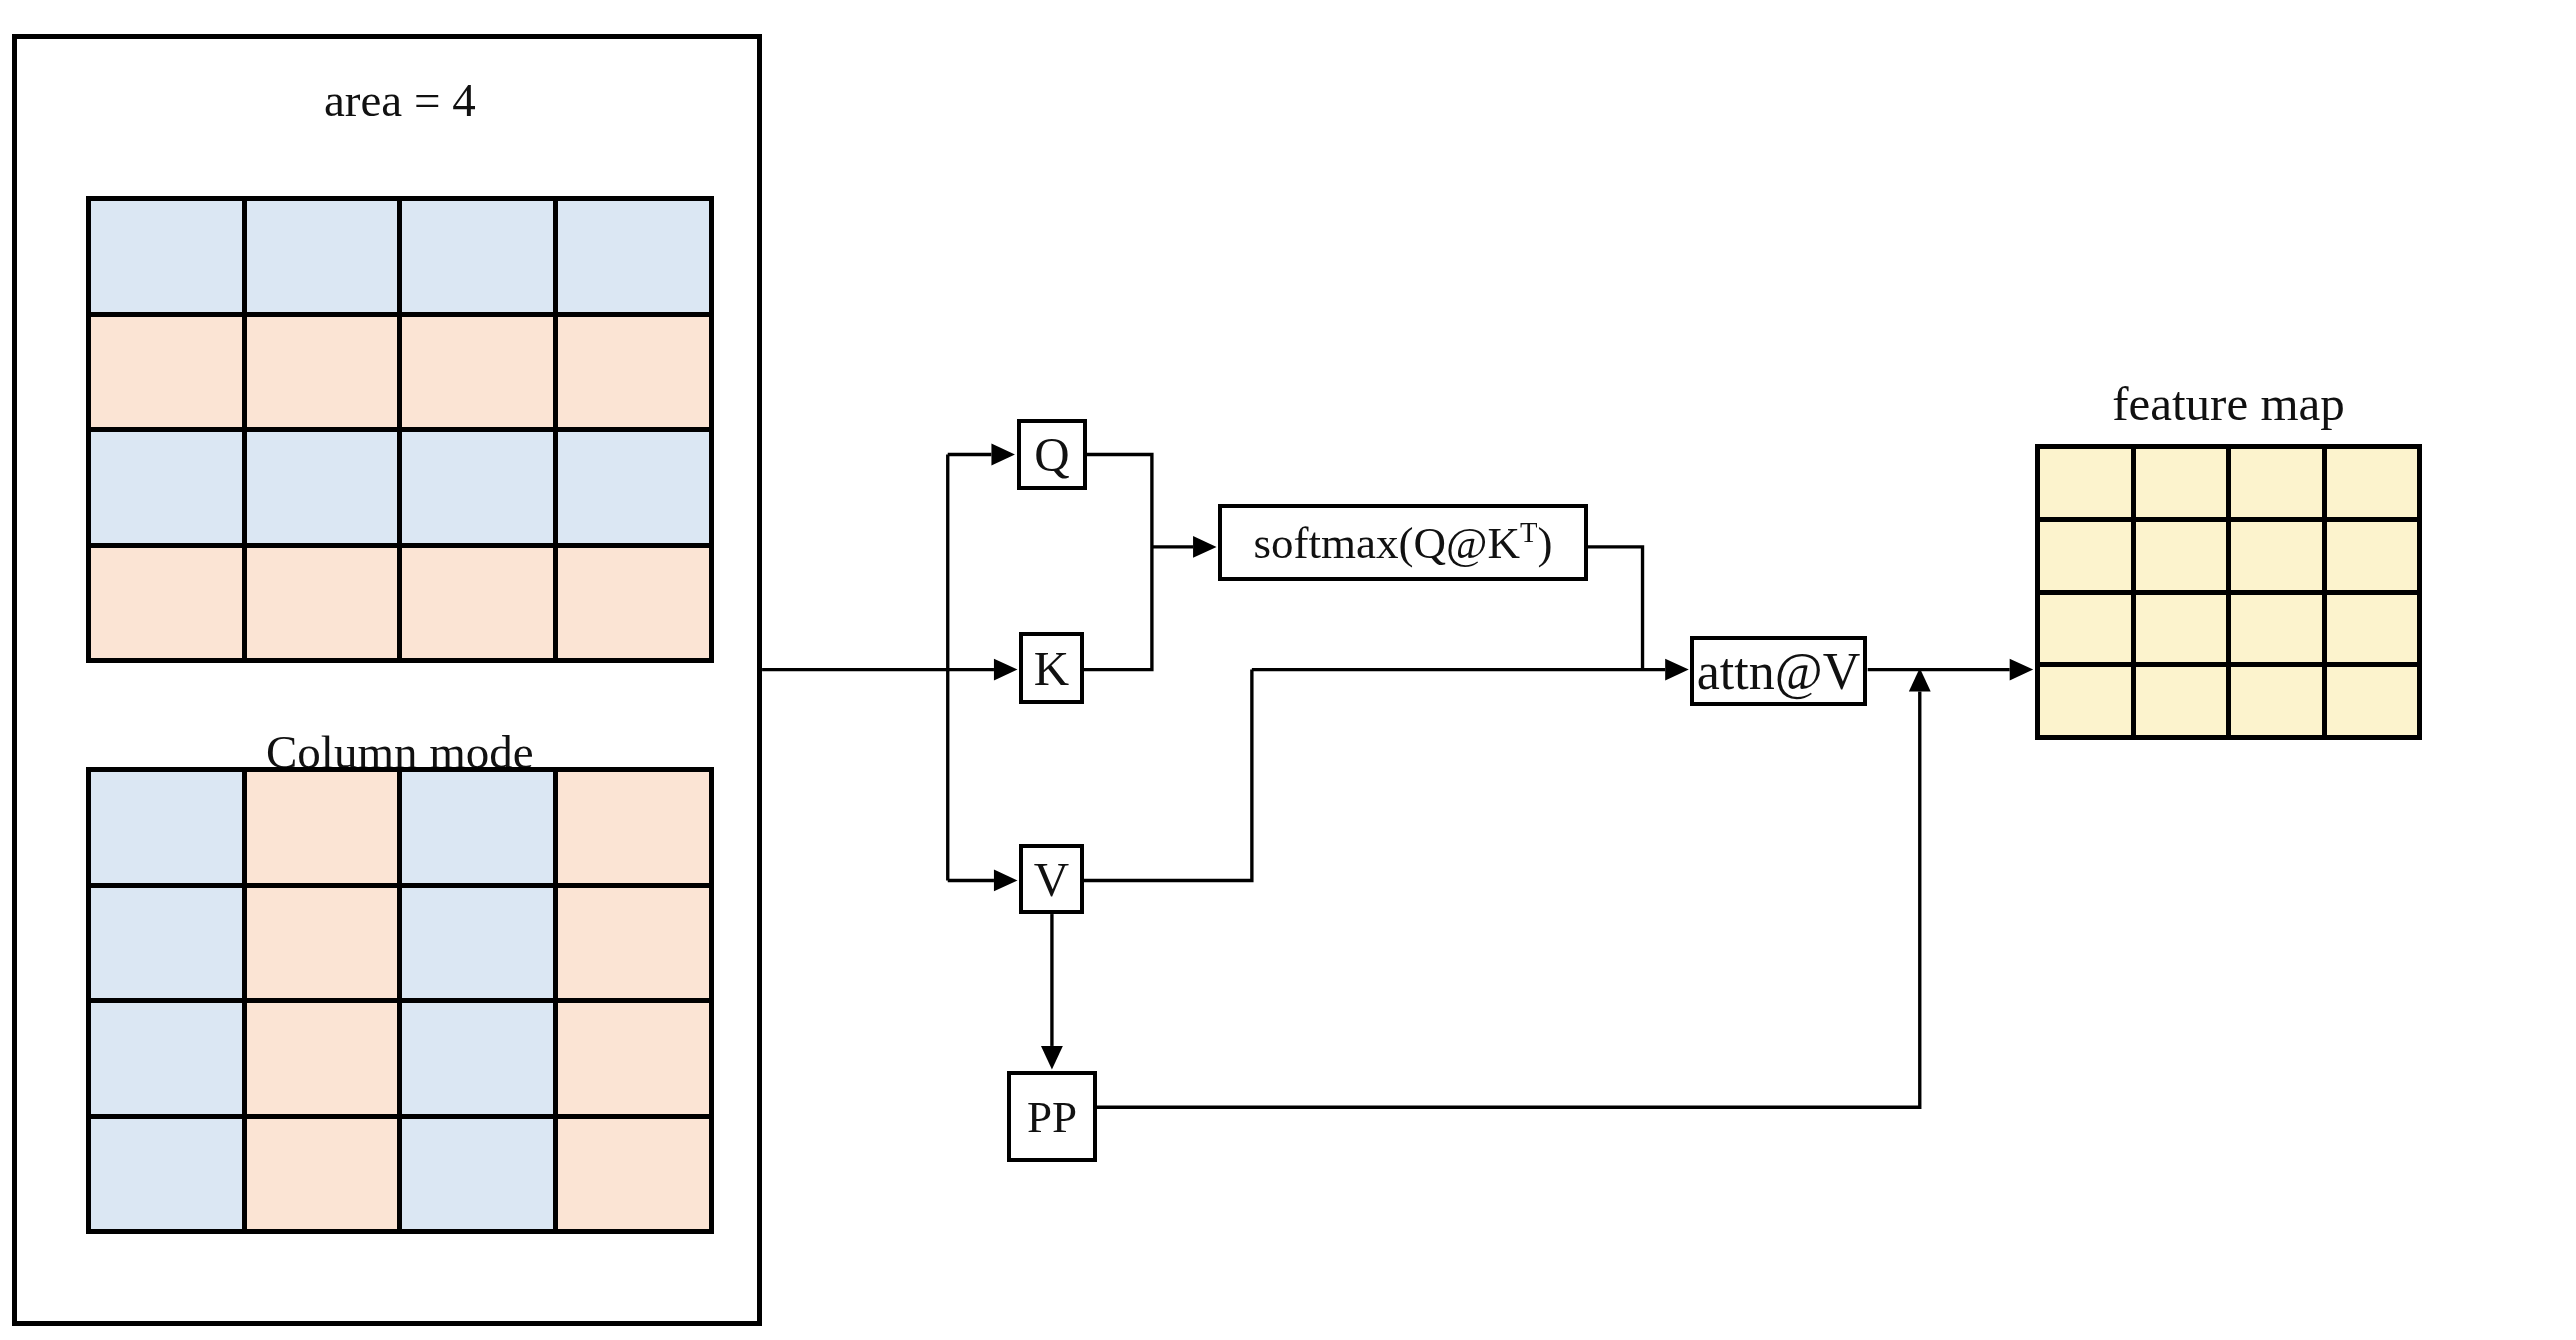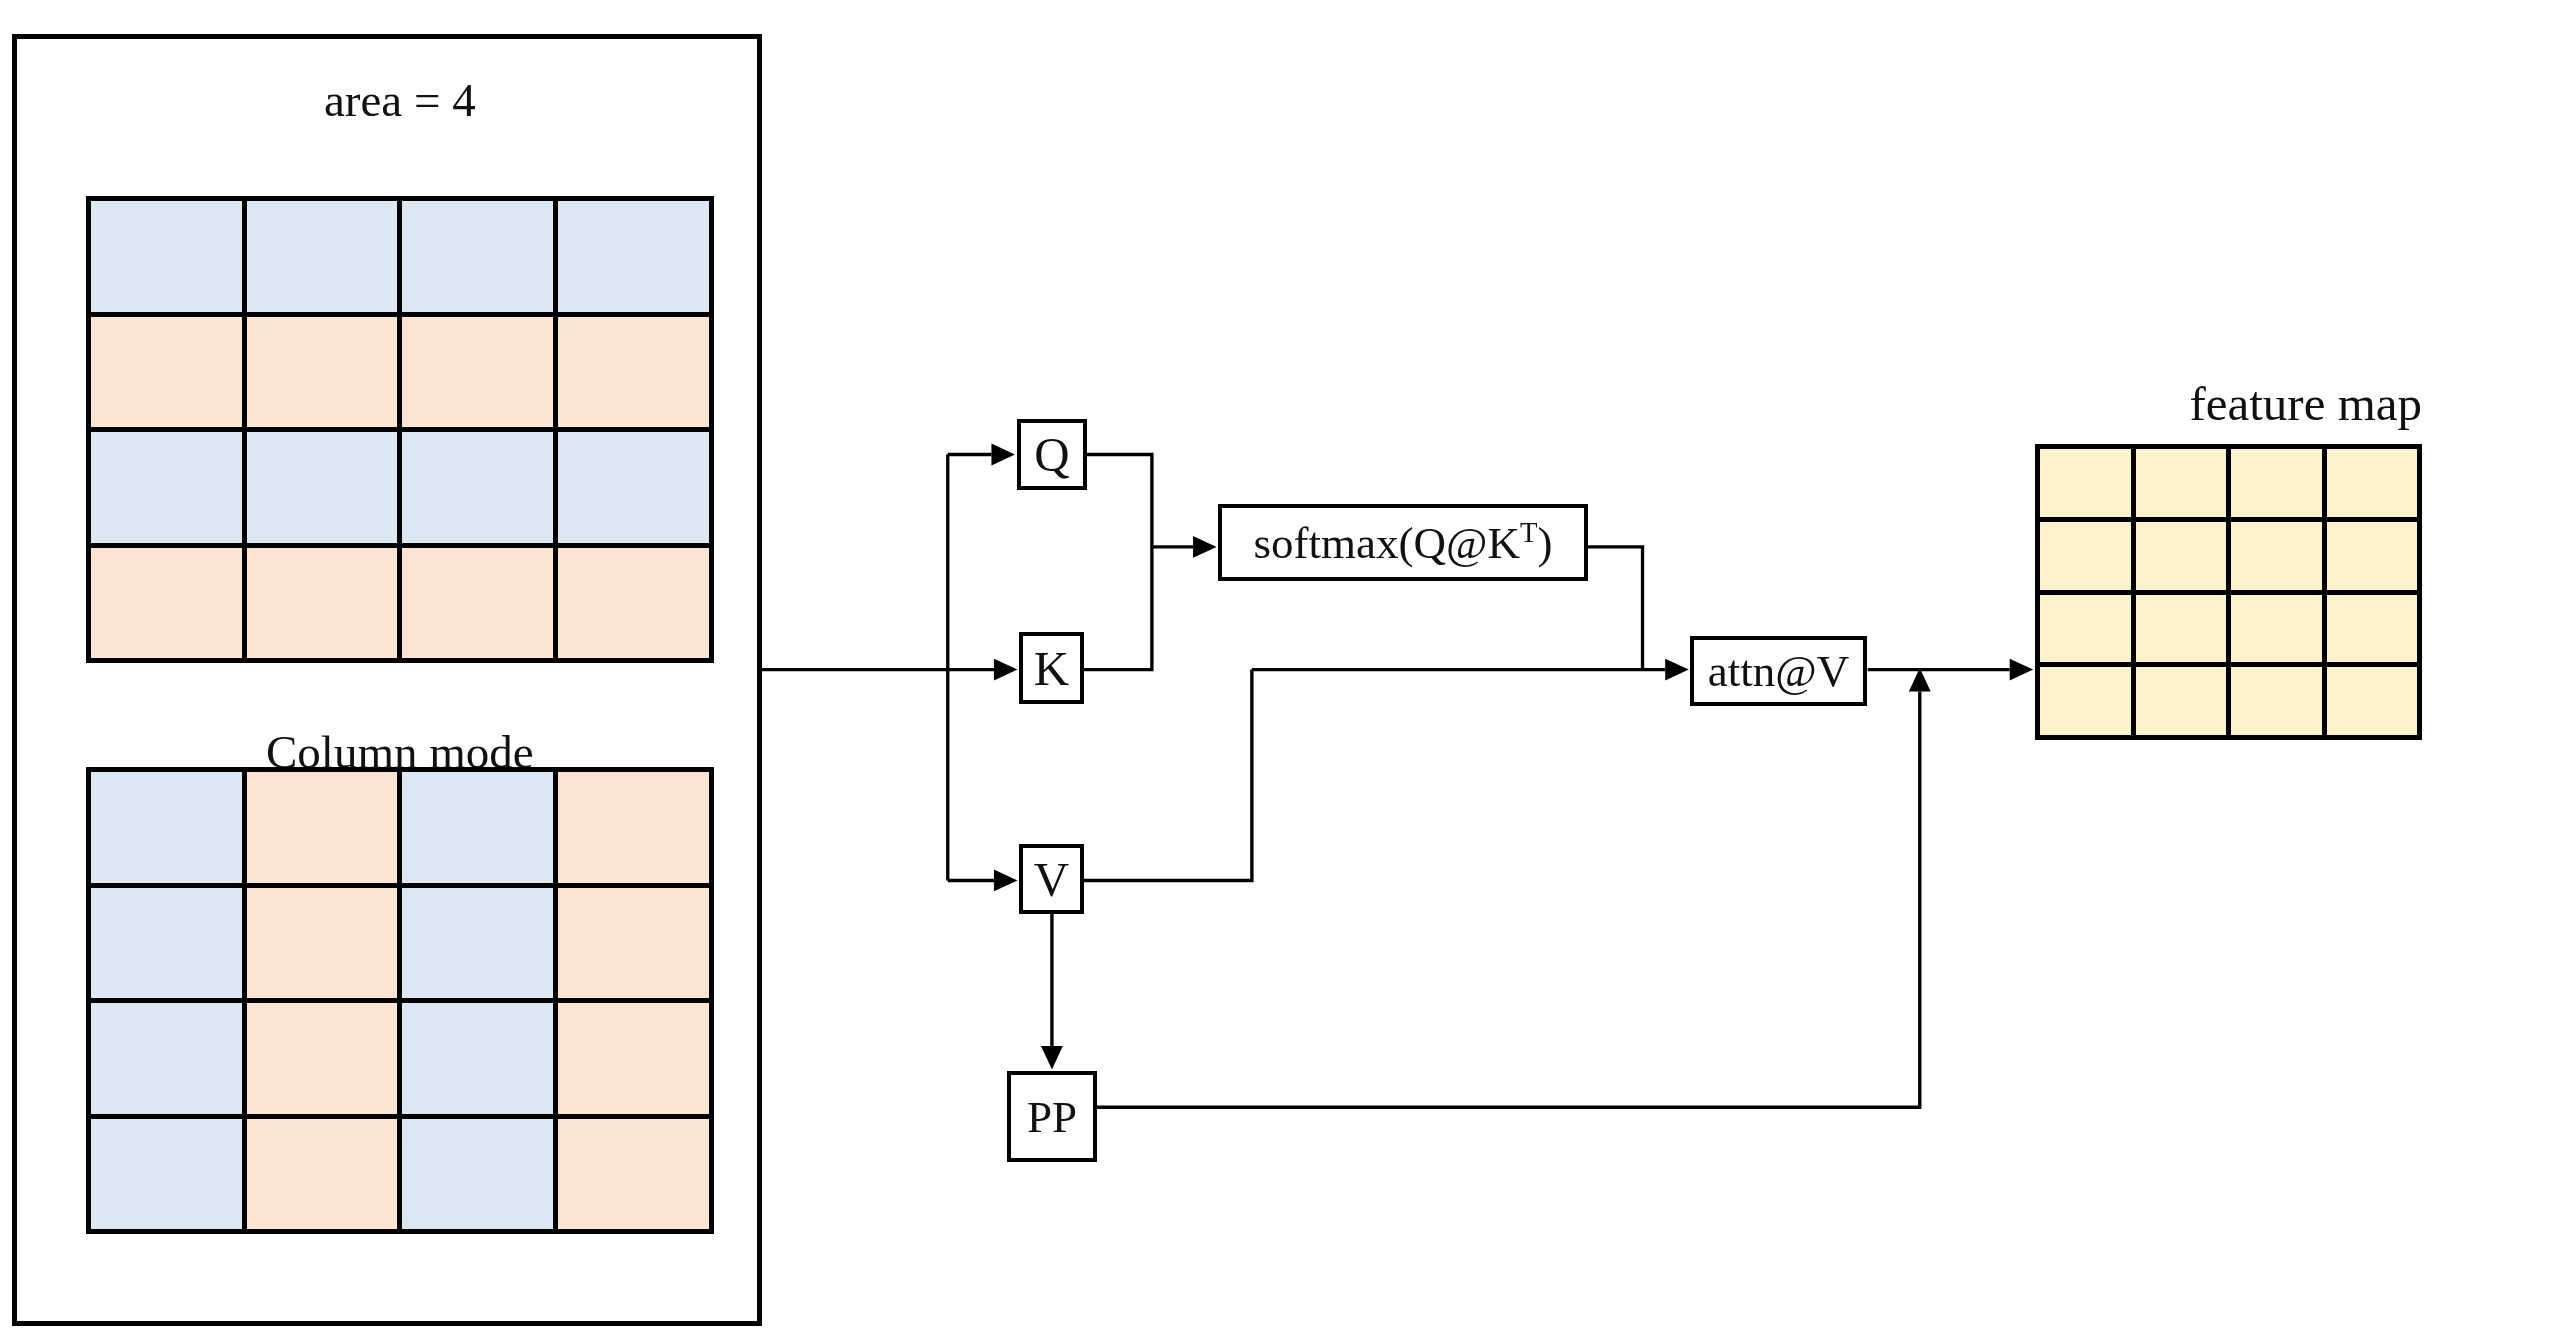--- a/index.html
+++ b/index.html
@@ -84,29 +84,29 @@
     justify-content: center;
     font-size: 49px;
     z-index: 2;
     white-space: nowrap;
   }
   #node-q    { left: 1017px; top: 419px;  width: 70px;  height: 71px; }
   #node-k    { left: 1019px; top: 632px;  width: 65px;  height: 72px; }
   #node-v    { left: 1019px; top: 844px; width: 65px;  height: 70px; }
   #node-pp   { left: 1007px; top: 1071px; width: 90px; height: 91px; font-size: 45px; }
   #node-softmax { left: 1218px; top: 504px; width: 370px; height: 77px; font-size: 45px; }
-  #node-attn { left: 1690px; top: 636px; width: 177px; height: 70px; font-size: 45px; }
+  #node-attn { left: 1690px; top: 636px; width: 177px; height: 70px; font-size: 52px; }
   #node-softmax sup { font-size: 28.6px; line-height: 0; vertical-align: super; }
 
   
   .feature-label {
     position: absolute;
     left: 2035px; top: 375px;
     width: 387px;
-    text-align: right;
+    text-align: center;
     font-size: 49px;
     white-space: nowrap;
   }
 </style>
 </head>
 <body>
 
 <div id="canvas">
 
   <svg id="wires" width="2576" height="1340" viewBox="0 0 3066 1595">

